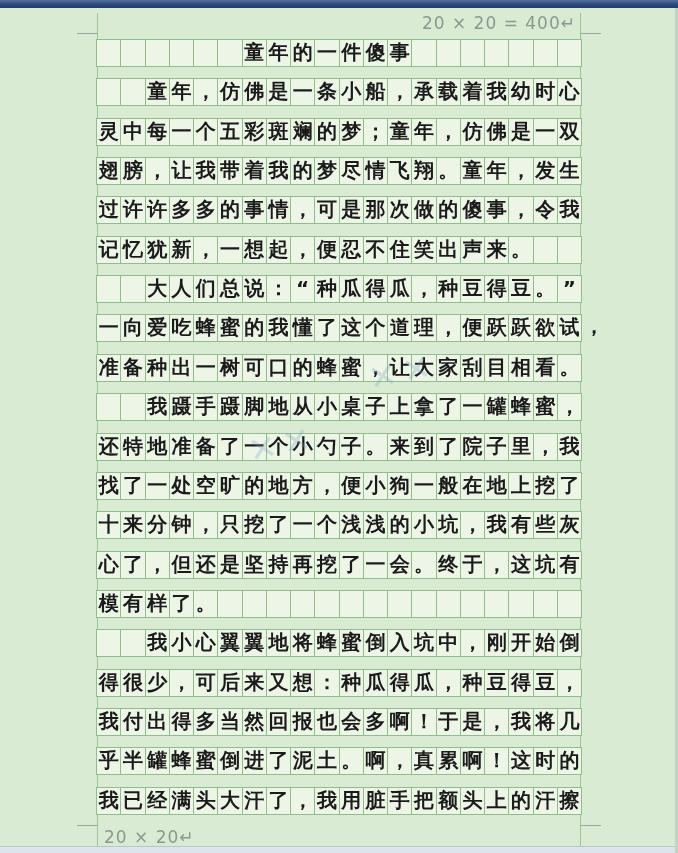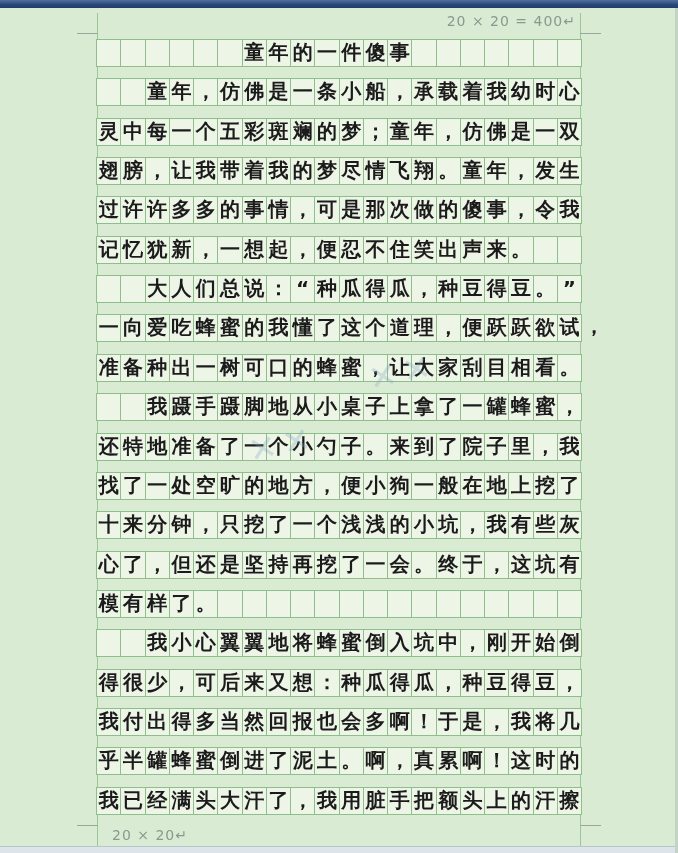--- a/index.html
+++ b/index.html
@@ -14,25 +14,25 @@
   }
   #right-edge{
     position:absolute;right:0;top:8px;width:3px;height:845px;
     background:#c3d3c5;
   }
   #bottom-strip{
     position:absolute;left:0;top:846px;width:678px;height:7px;
     background:#dde5ea;border-top:1px solid #b9c4cc;box-sizing:border-box;
   }
   .ruler-text{
-    position:absolute;color:#8d978e;font-size:14px;letter-spacing:1px;
+    position:absolute;color:#8d978e;font-size:17px;letter-spacing:1px;
     white-space:pre;
   }
   #ruler-top{top:13px;right:102px;text-align:right;}
-  #ruler-bottom{top:827px;left:112px;}
+  #ruler-bottom{top:827px;left:104px;}
   
   .vline{position:absolute;top:13px;height:833px;width:1px;background:#9dc49a;}
   #vline-left{left:97px;}
   #vline-right{left:580px;}
   .crop{position:absolute;height:1px;width:21px;background:#9aa79a;}
   #crop-tl{left:77px;top:33px;}
   #crop-tr{left:580px;top:33px;}
   #crop-bl{left:77px;top:825px;}
   #crop-br{left:580px;top:825px;}
   

